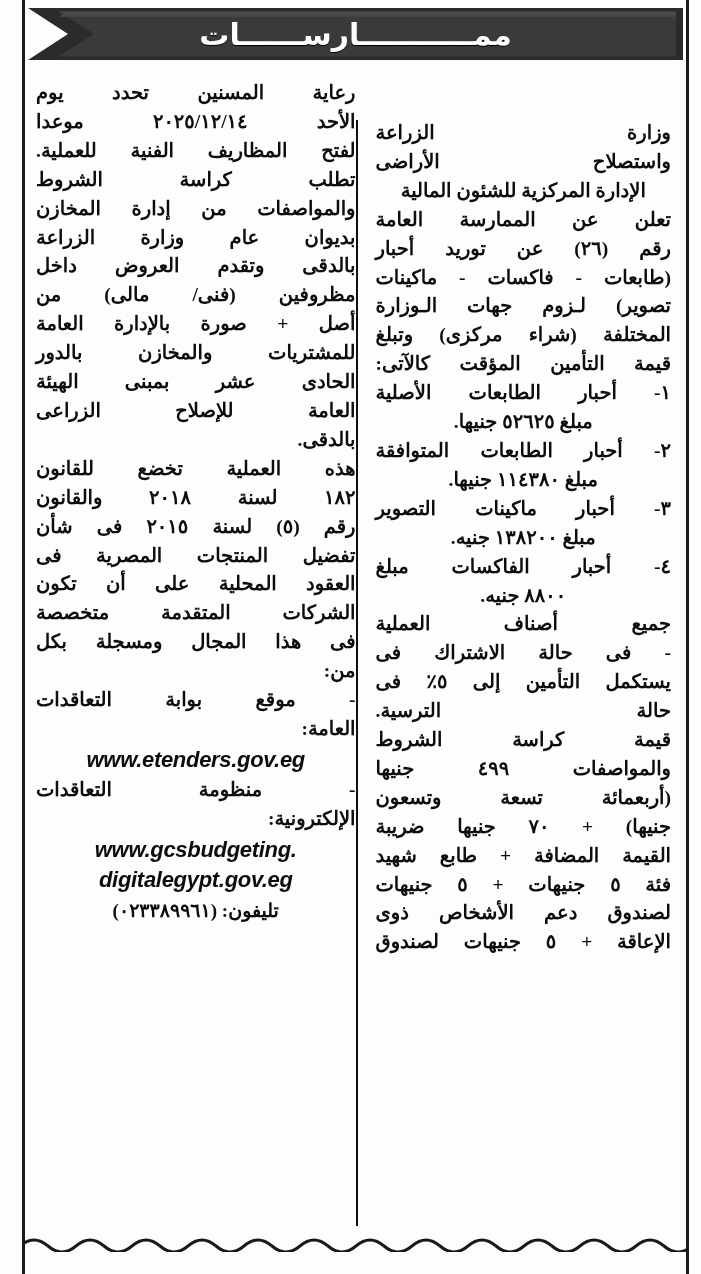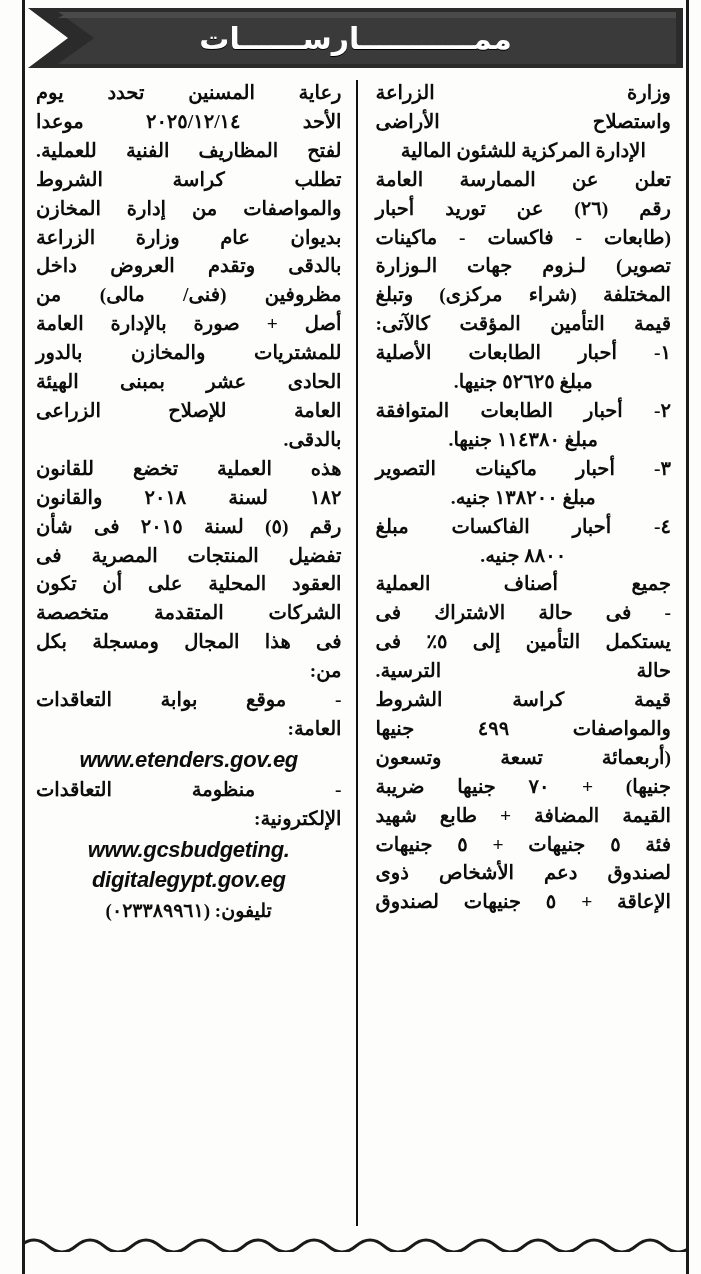--- a/index.html
+++ b/index.html
@@ -42,21 +42,21 @@
     overflow: hidden;
   }
   .wave-bottom svg { display: block; }
 
   
   .banner {
     position: absolute;
     top: 8px;
     left: 28px;
     right: 18px;
-    height: 60px;
+    height: 52px;
   }
   .banner-bg {
     position: absolute;
     inset: 0;
   }
   .banner-title {
     position: absolute;
     inset: 0;
     display: flex;
     align-items: center;
@@ -80,23 +80,24 @@
     flex-direction: row;
   }
   .col {
     flex: 1 1 50%;
     box-sizing: border-box;
     overflow: hidden;
   }
   .col-right {
     padding: 0 10px 0 18px;
     border-left: 2px solid #111;
+    margin-top: 40px;
   }
   .col-left {
-    padding: 0 14px 0 6px;
+    padding: 0 0 0 6px;
   }
   p.line {
     margin: 0 0 2px 0;
     font-size: 19.5px;
     line-height: 1.38;
     font-weight: bold;
     color: #0d0d0d;
     text-align: justify;
     text-align-last: justify;
     font-family: "Liberation Serif", "DejaVu Serif", serif;

